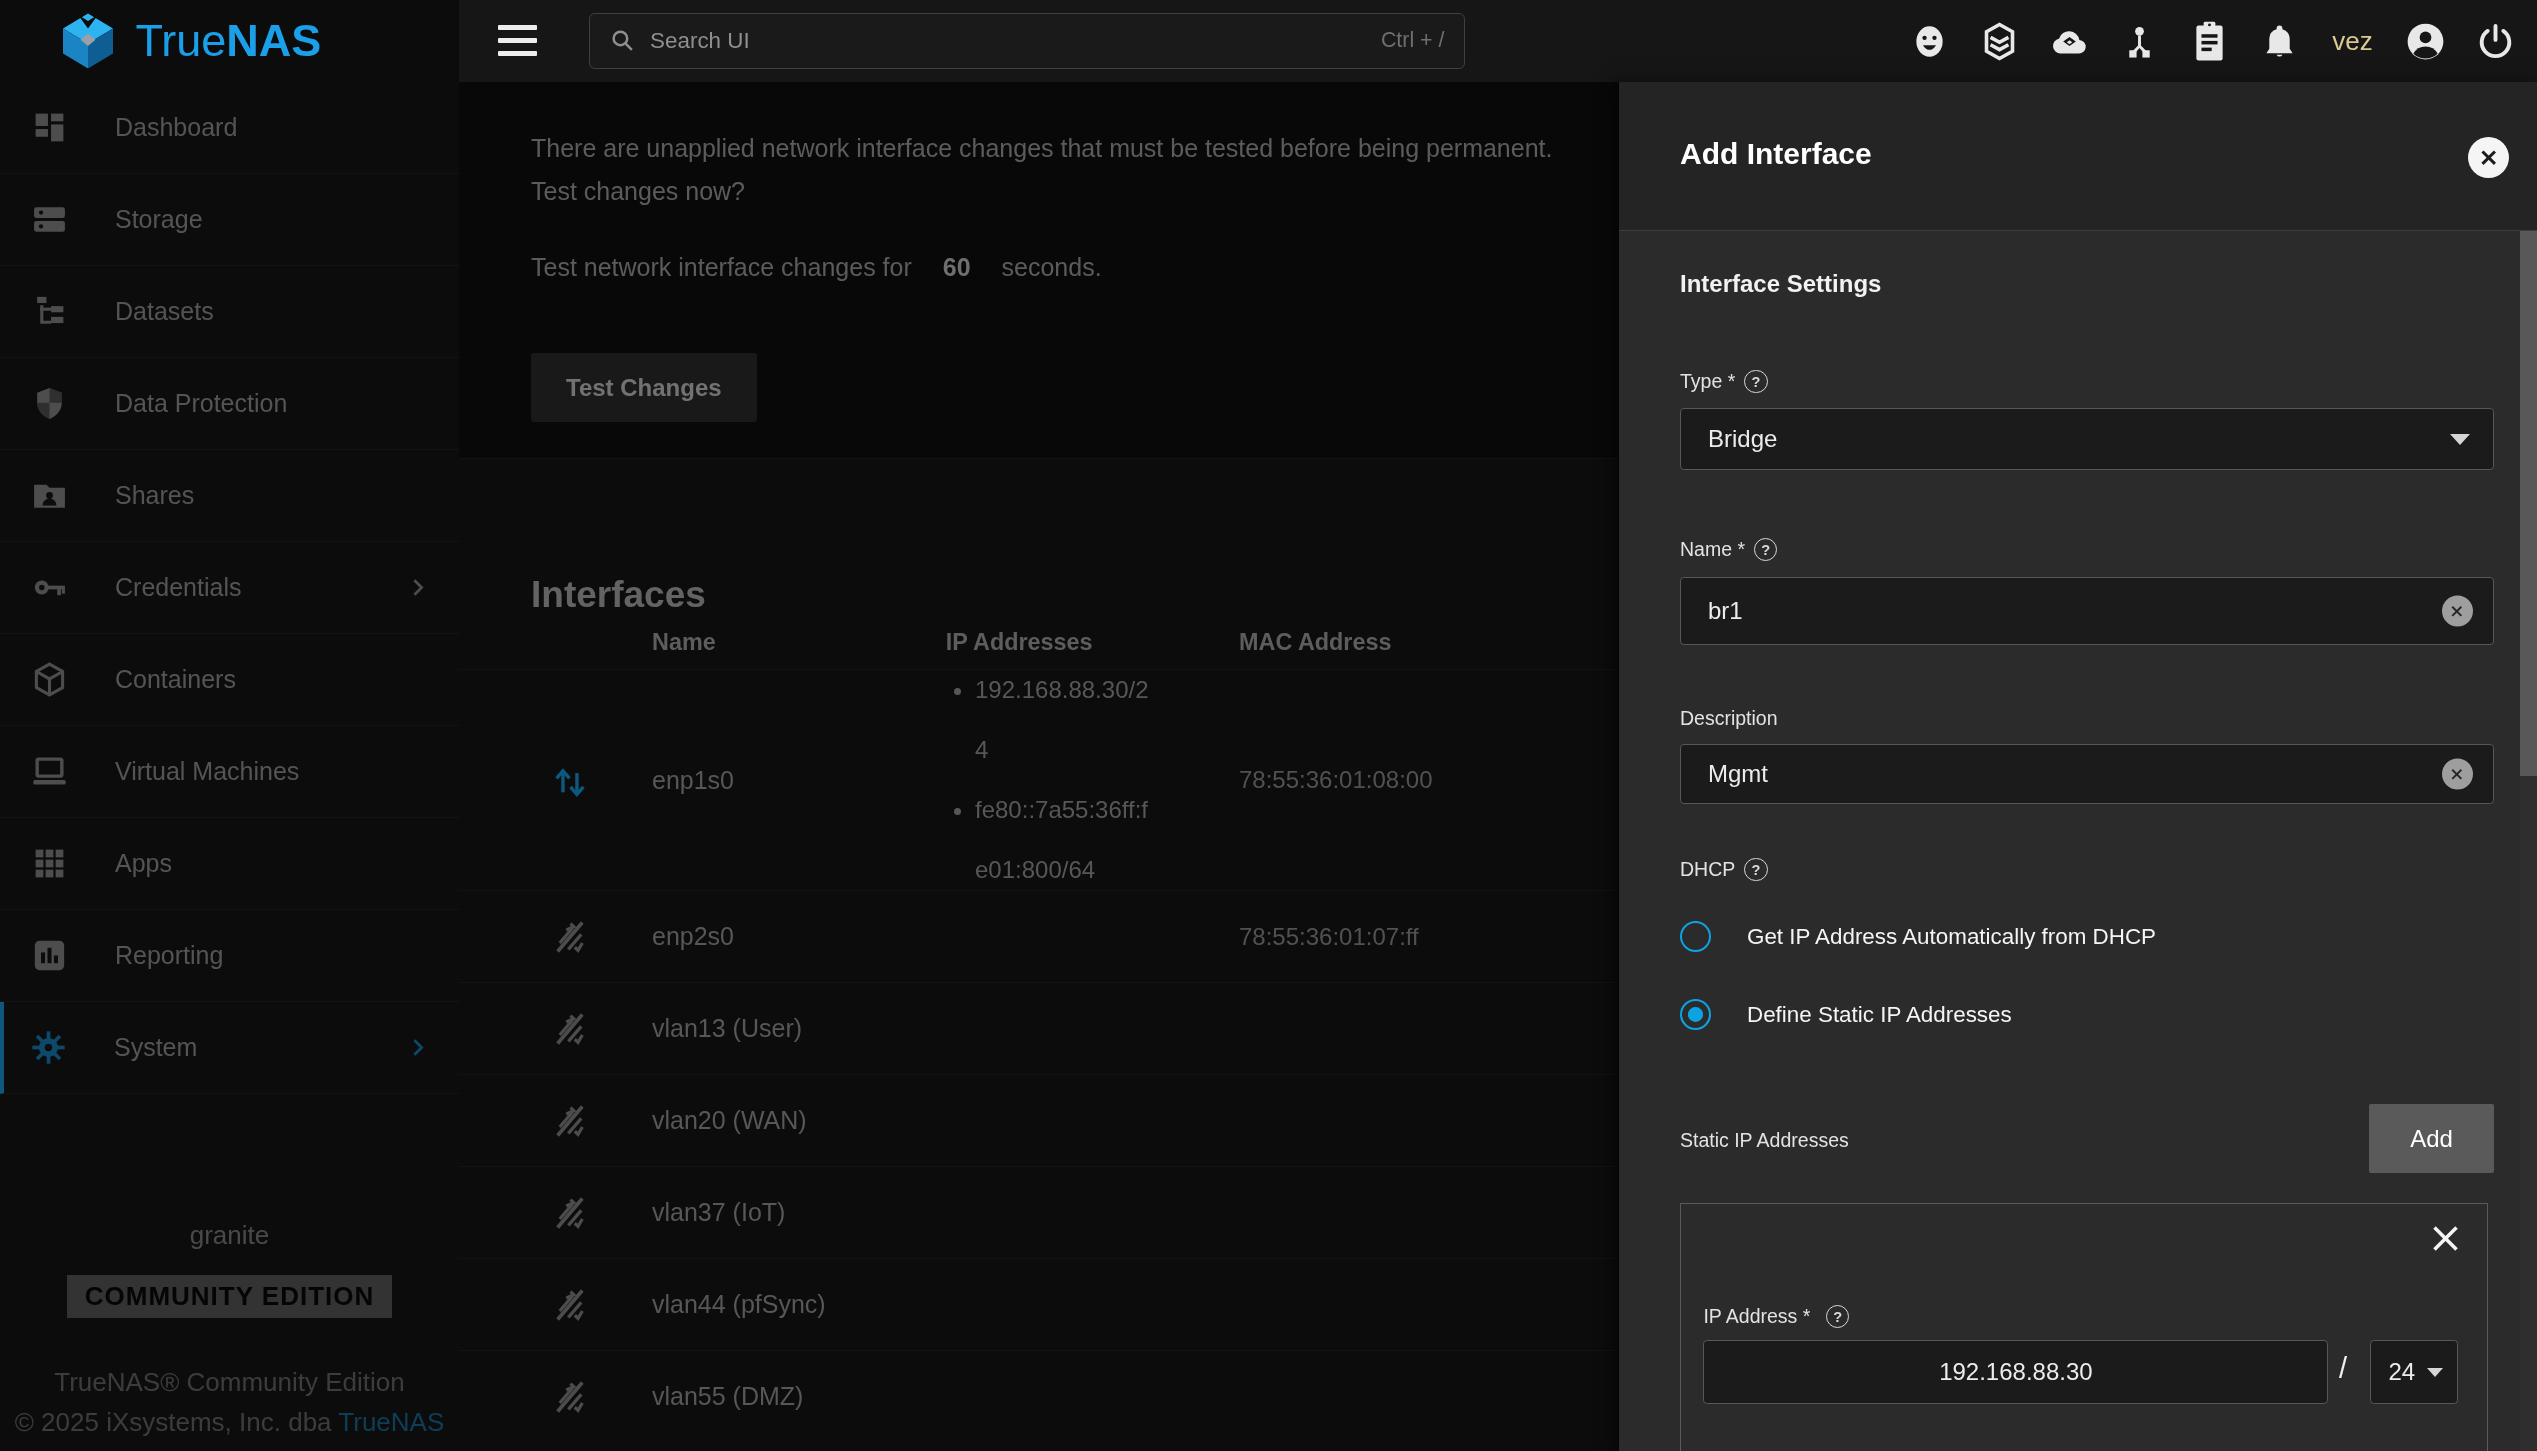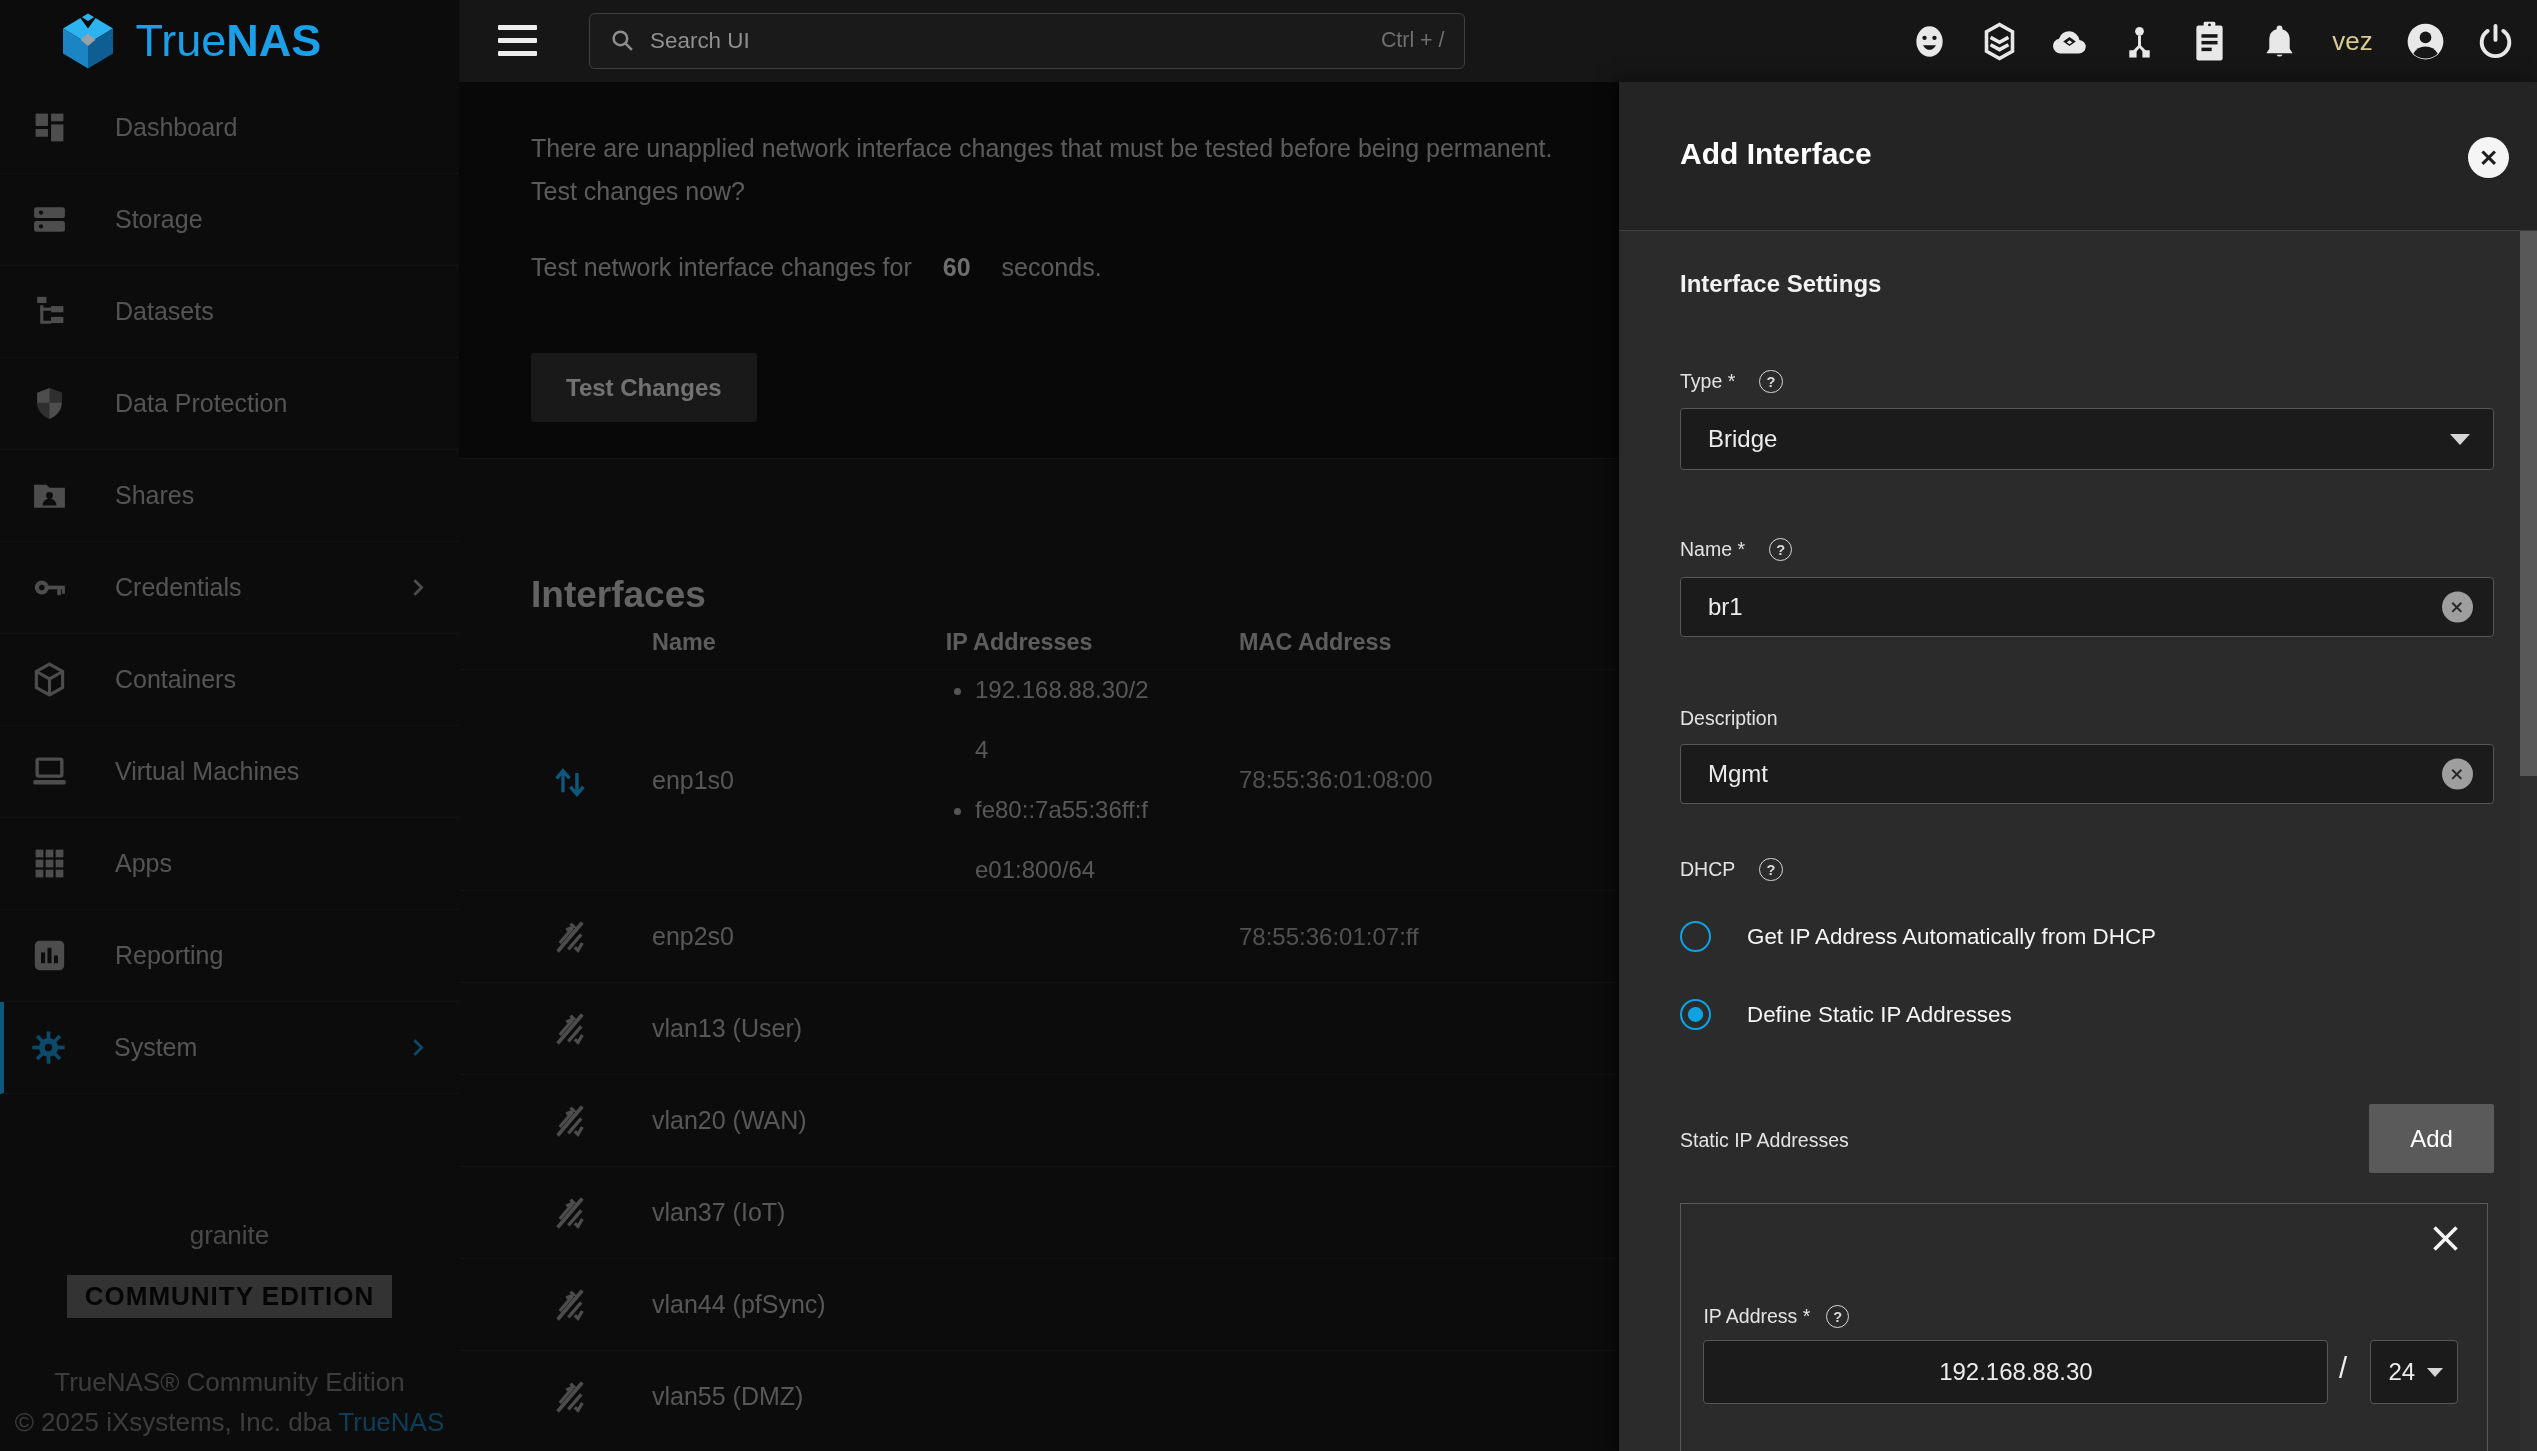--- a/index.html
+++ b/index.html
@@ -63,21 +63,21 @@
 
   .overlay{position:absolute;left:0;top:82px;width:1619px;height:1370px;background:rgba(0,0,0,0.45);}
 
   
   .panel{position:absolute;left:1619px;top:82px;width:919px;height:1370px;background:#2b2b2b;overflow:hidden;box-shadow:-5.8px 0 17.5px rgba(0,0,0,0.5);}
   .p-header{position:absolute;left:0;top:0;width:919px;height:149px;background:#242424;border-bottom:1px solid #3d3d3d;}
   .p-title{position:absolute;left:61px;top:55px;font-size:30px;font-weight:700;color:#ffffff;}
   .p-close{position:absolute;left:849px;top:55px;width:41px;height:41px;border-radius:50%;background:#f5f5f5;display:flex;align-items:center;justify-content:center;cursor:pointer;}
   .p-close svg{width:21.4px;height:21.4px;stroke:#1d1d1d;stroke-width:3.4;}
   .p-section{position:absolute;left:61px;top:188px;font-size:24px;font-weight:700;color:#f2f2f2;}
-  .f-label{position:absolute;left:61px;display:flex;align-items:center;gap:24px;font-size:19.5px;color:#e3e3e3;}
+  .f-label{position:absolute;left:61px;display:flex;align-items:center;gap:9px;font-size:19.5px;color:#e3e3e3;}
   .help{width:23.4px;height:23.4px;border:1.9px solid #d9d9d9;border-radius:50%;display:inline-flex;align-items:center;justify-content:center;font-size:14.6px;font-weight:700;color:#d9d9d9;cursor:pointer;}
   .f-select{position:absolute;background:#1b1b1b;border:1px solid #575757;border-radius:3.9px;display:flex;align-items:center;justify-content:space-between;padding:0 23.4px 0 27px;color:#ececec;font-size:24px;cursor:pointer;}
   .caret{width:0;height:0;border-left:10.7px solid transparent;border-right:10.7px solid transparent;border-top:11.7px solid #d6d6d6;}
   .f-field{position:absolute;}
   .f-field input{width:100%;height:100%;background:#1b1b1b;border:1px solid #575757;border-radius:3.9px;color:#ececec;font-size:24px;padding:0 68px 0 27px;outline:none;}
   .clear-btn{position:absolute;right:21.4px;top:50%;transform:translateY(-50%);width:31px;height:31px;border-radius:50%;background:#9e9e9e;display:flex;align-items:center;justify-content:center;cursor:pointer;}
   .clear-btn svg{width:15.6px;height:15.6px;stroke:#262626;stroke-width:3;}
   .radio-row{position:absolute;left:61px;display:flex;align-items:center;gap:36px;cursor:pointer;}
   .radio-outer{width:31px;height:31px;border:2.9px solid #0da2e2;border-radius:50%;display:flex;align-items:center;justify-content:center;flex:0 0 auto;}
   .radio-dot{width:14.6px;height:14.6px;border-radius:50%;background:#0da2e2;}
@@ -465,21 +465,21 @@
     </div>
     <div class="f-select" style="left:61px;top:326px;width:814px;height:62px;">
       <span>Bridge</span>
       <span class="caret"></span>
     </div>
 
     <div class="f-label" style="top:456px;">
       <span><span>Name</span> <span>*</span></span>
       <span class="help">?</span>
     </div>
-    <div class="f-field" style="left:61px;top:495px;width:814px;height:60px;">
+    <div class="f-field" style="left:61px;top:495px;width:814px;height:68px;">
       <input type="text" value="br1" style="">
       <span class="clear-btn">
           <svg viewBox="0 0 24 24" fill="none">
             <line x1="5" y1="5" x2="19" y2="19"></line>
             <line x1="19" y1="5" x2="5" y2="19"></line>
           </svg>
         </span>
     </div>
 
     <div class="f-label" style="top:625px;">

